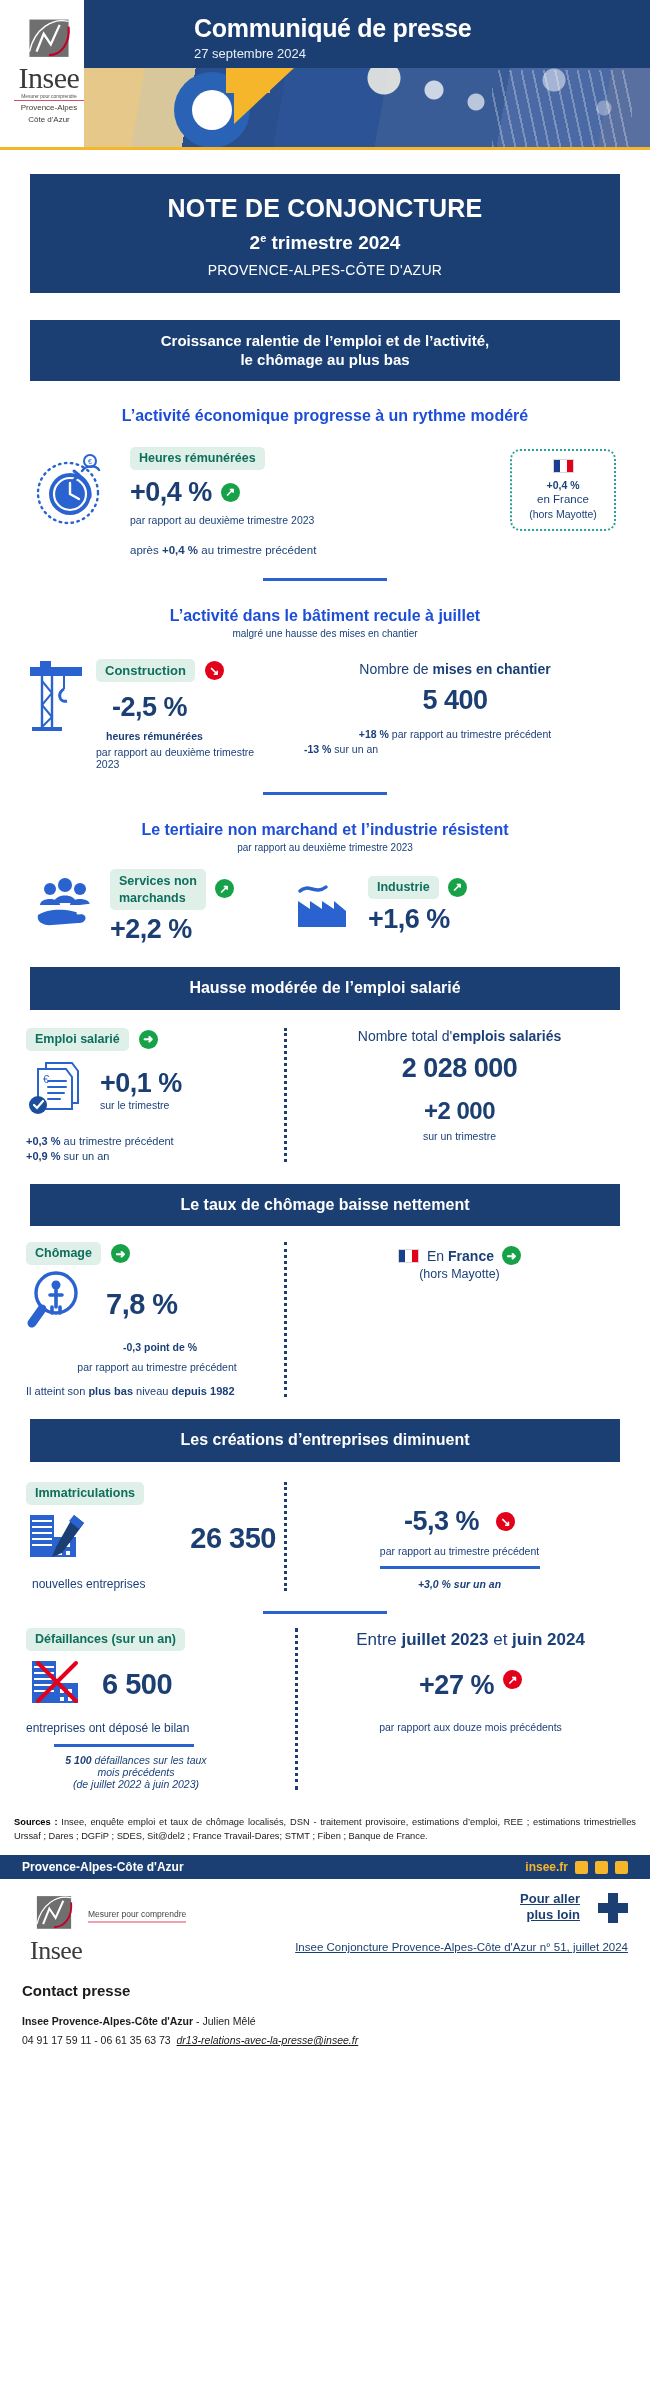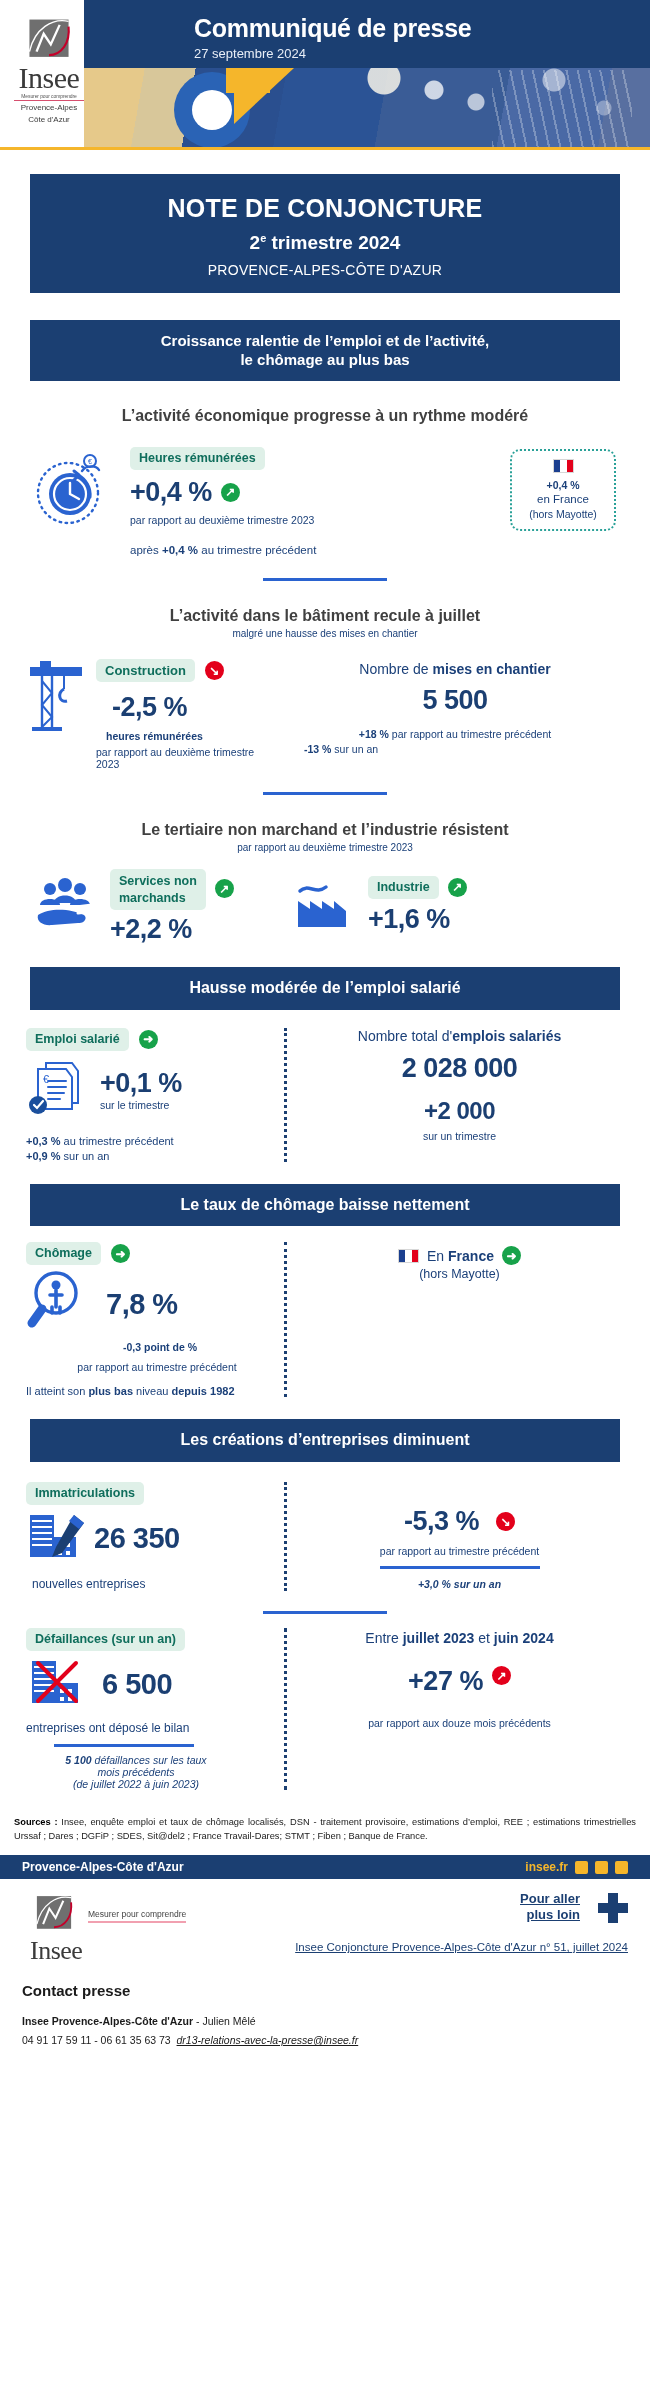--- a/index.html
+++ b/index.html
@@ -90,21 +90,21 @@
   .t-big { font-size: 25px; letter-spacing: 0.2px; }
   .t-mid { font-size: 19px; margin-top: 6px;}
   .t-mid sup { font-size: 11px; }
   .t-small { font-size: 14px; font-weight: normal; margin-top: 5px; letter-spacing: .3px;}
   .banner.sub { font-size: 15px; margin-top: 27px; }
   .banner.sec { font-size: 16px; margin-top: 22px; }
 
   
   .sec-head {
     text-align: center; font-size: 16px; font-weight: bold;
-    color: #404040; margin-top: 26px;
+    color: #1d4ed8; margin-top: 26px;
   }
   .sec-sub {
     text-align:center; font-size: 10px; color:#1b4079; margin-top: 3px;
   }
 
   
   .divider { width: 124px; height: 3px; background: #2a63d0; margin: 22px auto; }
 
   
   .pill {
@@ -299,21 +299,21 @@
     </div>
     <div class="bignum" style="margin-top:10px; margin-left:16px;">-2,5 %</div>
     <div class="note" style="margin-top:7px; margin-left:10px;"><b>heures rémunérées</b></div>
     <div class="note" style="margin-top:4px;">par rapport au deuxième trimestre 2023</div>
   </div>
 
   <div style="flex:1; text-align:center; padding-top:2px;">
     <div style="font-size:14px;">
       <span>Nombre de </span><b>mises en chantier</b>
     </div>
-    <div class="bignum" style="margin-top:8px;">5 500</div>
+    <div class="bignum" style="margin-top:8px;">5 400</div>
     <div class="note" style="margin-top:12px;">
       <b>+18 %</b><span> par rapport au trimestre précédent</span>
     </div>
     <div class="note" style="margin-top:3px; text-align:left; padding-left:24px;">
       <b>-13 %</b><span> sur un an</span>
     </div>
   </div>
 </div>
 
 <div class="divider"></div>
@@ -442,21 +442,21 @@
     </div>
     <div style="font-size:12.5px; margin-top:2px;">(hors Mayotte)</div>
   </div>
 </div>
 
 <div class="banner sec">Les créations d’entreprises diminuent</div>
 
 <div class="row" style="margin-top:20px; padding:0 26px;">
   <div style="width:250px; flex:none;">
     <div><span class="pill">Immatriculations</span></div>
-    <div style="display:flex; align-items:center; gap:4px; margin-top:6px;">
+    <div style="display:flex; align-items:center; gap:19px; margin-top:6px;justify-content:space-between;">
       <div style="width:64px; flex:none;">
         <svg width="62" height="50" viewBox="0 0 62 50">
           <rect x="4" y="4" width="24" height="42" fill="#2a63d0"></rect>
           <path d="M6 10 H26 M6 16 H26 M6 22 H26 M6 28 H26 M6 34 H26" stroke="#ffffff" stroke-width="2"></path>
           <rect x="28" y="26" width="22" height="20" fill="#2a63d0"></rect>
           <rect x="32" y="32" width="4" height="4" fill="#ffffff"></rect>
           <rect x="40" y="32" width="4" height="4" fill="#ffffff"></rect>
           <rect x="32" y="40" width="4" height="4" fill="#ffffff"></rect>
           <rect x="40" y="40" width="4" height="4" fill="#ffffff"></rect>
           <path d="M48 4 L58 12 L36 42 L26 46 L30 36 Z" fill="#1b3f72"></path>
@@ -478,21 +478,21 @@
     <div class="note" style="margin-top:8px;">par rapport au trimestre précédent</div>
     <div style="width:160px; height:3px; background:#2a63d0; margin:9px auto;"></div>
     <div class="note-i" style="font-weight:bold;">
       <b>+3,0 %</b><span> sur un an</span>
     </div>
   </div>
 </div>
 
 <div class="divider" style="margin:20px auto 14px;"></div>
 
-<div class="row" style="margin-top:4px; padding:0 26px;">
+<div class="row" style="margin-top:4px; padding:0 26px;gap:11px;">
   <div style="width:250px; flex:none;">
     <div><span class="pill">Défaillances (sur un an)</span></div>
     <div style="display:flex; align-items:center; gap:12px; margin-top:6px;">
       <div style="width:64px; flex:none;">
         <svg width="62" height="50" viewBox="0 0 62 50">
           <rect x="6" y="4" width="24" height="42" fill="#2a63d0"></rect>
           <path d="M8 10 H28 M8 16 H28 M8 22 H28 M8 28 H28 M8 34 H28" stroke="#ffffff" stroke-width="2"></path>
           <rect x="30" y="26" width="22" height="20" fill="#2a63d0"></rect>
           <rect x="34" y="32" width="4" height="4" fill="#ffffff"></rect>
           <rect x="42" y="32" width="4" height="4" fill="#ffffff"></rect>
@@ -508,21 +508,21 @@
     <div class="note-i center" style="font-size:10.5px; padding-right:30px;">
       <b>5 100</b><span> défaillances sur les taux</span>
     </div>
     <div class="note-i center" style="font-size:10.5px; padding-right:30px;">mois précédents</div>
     <div class="note-i center" style="font-size:10.5px; padding-right:30px;">(de juillet 2022 à juin 2023)</div>
   </div>
 
   <div class="dotted-sep" style="margin:0 8px;"></div>
 
   <div style="flex:1; text-align:center; padding-top:2px;">
-    <div style="font-size:14px;">
+    <div style="font-size:17px;">
       <span>Entre </span><b>juillet 2023</b><span> et </span><b>juin 2024</b>
     </div>
     <div style="display:flex; align-items:flex-start; justify-content:center; gap:9px; margin-top:20px;">
       <span class="bignum">+27 %</span>
       <span class="arrow-badge down">↗</span>
     </div>
     <div class="note" style="margin-top:20px;">par rapport aux douze mois précédents</div>
   </div>
 </div>
 

